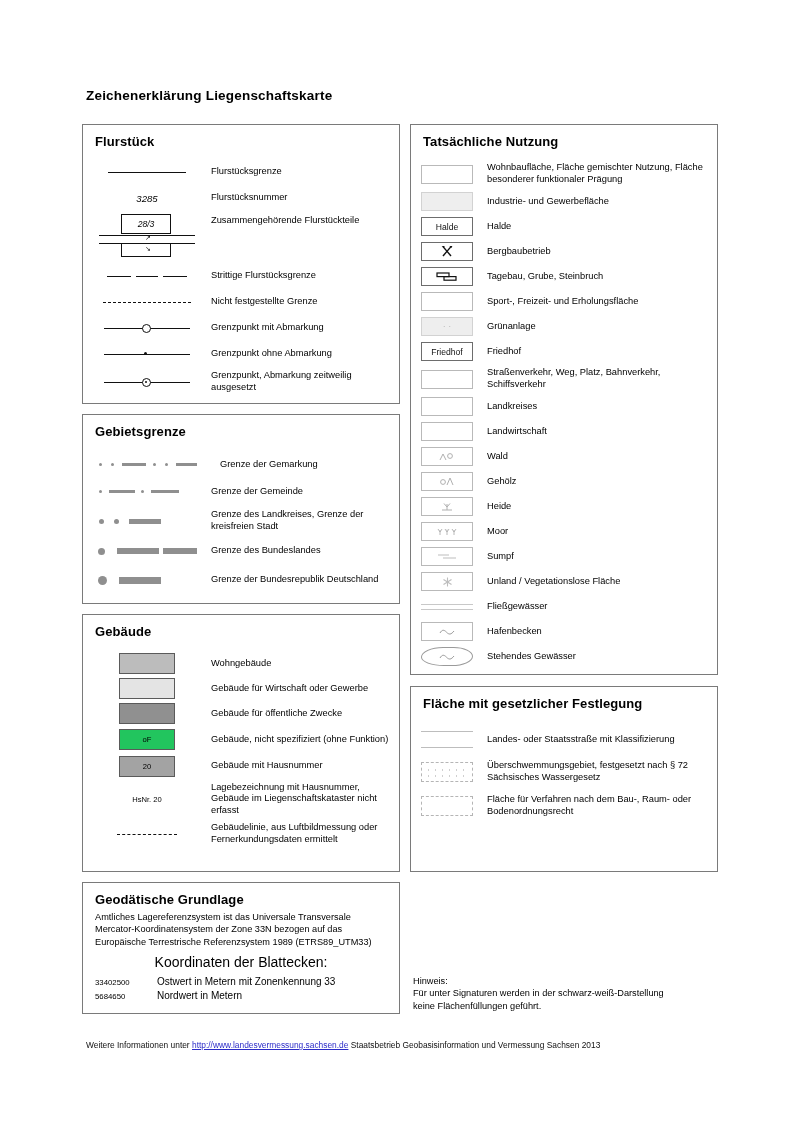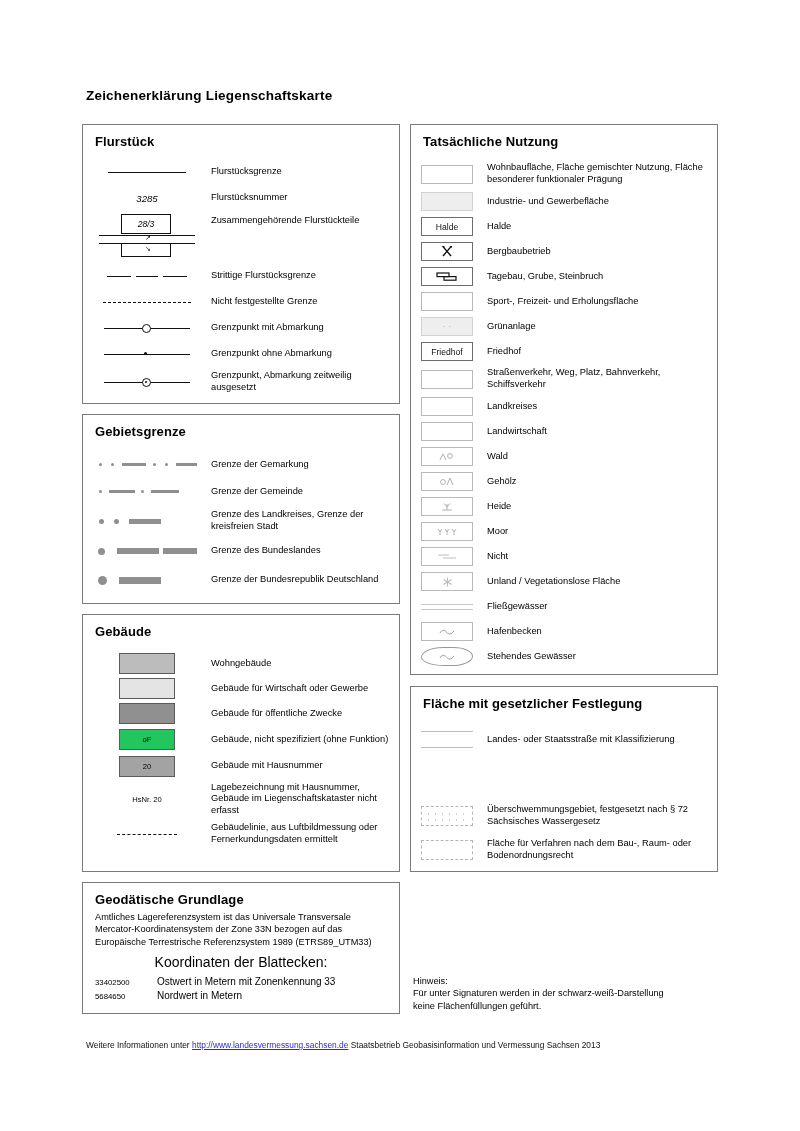--- a/index.html
+++ b/index.html
@@ -227,21 +227,21 @@
         <div class="lbl" style="width:180px;">Grenzpunkt, Abmarkung zeitweilig ausgesetzt</div>
       </div>
 
     </div>
   </div>
 
   <div class="box col-left" style="left:82px;top:414px;width:318px;height:190px;">
     <div class="box-title">Gebietsgrenze</div>
     <div class="rows" style="padding-top:12px;">
 
-      <div class="row" style="min-height:27px;">
+      <div class="row" style="min-height:27px;gap:9px;">
         <div class="sym">
           <div class="gg">
             <span class="pt" style="left:2px;top:3px;width:3px;height:3px;"></span>
             <span class="pt" style="left:14px;top:3px;width:3px;height:3px;"></span>
             <span style="left:25px;top:3px;width:24px;height:3px;"></span>
             <span class="pt" style="left:56px;top:3px;width:3px;height:3px;"></span>
             <span class="pt" style="left:68px;top:3px;width:3px;height:3px;"></span>
             <span style="left:79px;top:3px;width:21px;height:3px;"></span>
           </div>
         </div>
@@ -533,21 +533,21 @@
         <div class="sym">
           <div class="nz-box">
             <svg width="24" height="9" viewBox="0 0 24 9">
               <g stroke="#bdbdbd" stroke-width="1" fill="none">
                 <path d="M3 3 L14 3"></path>
                   <path d="M8 6 L21 6"></path>
               </g>
             </svg>
           </div>
         </div>
-        <div class="lbl">Nicht</div>
+        <div class="lbl">Sumpf</div>
       </div>
 
       <div class="row nz-row">
         <div class="sym">
           <div class="nz-box">
             <svg width="13" height="12" viewBox="0 0 13 12">
               <g stroke="#bdbdbd" stroke-width="1.1" fill="none">
                 <path d="M6.5 1.5 L6.5 10.5"></path>
                   <path d="M2.5 3.5 L10.5 8.5"></path>
                   <path d="M10.5 3.5 L2.5 8.5"></path>
@@ -601,21 +601,21 @@
       <div class="row fg-row" style="min-height:30px;">
         <div class="sym">
           <div class="fg-2line">
               <i style="top:2px;"></i>
               <i style="top:18px;"></i>
             </div>
         </div>
         <div class="lbl" style="width:224px;">Landes- oder Staatsstraße mit Klassifizierung</div>
       </div>
 
-      <div class="row fg-row" style="min-height:34px;margin-top:44px;">
+      <div class="row fg-row" style="min-height:34px;">
         <div class="sym">
           <div class="fg-dashbox dots"></div>
         </div>
         <div class="lbl" style="width:224px;">Überschwemmungsgebiet, festgesetzt nach § 72 Sächsisches Wassergesetz</div>
       </div>
 
       <div class="row fg-row" style="min-height:34px;">
         <div class="sym">
           <div class="fg-dashbox"></div>
         </div>

